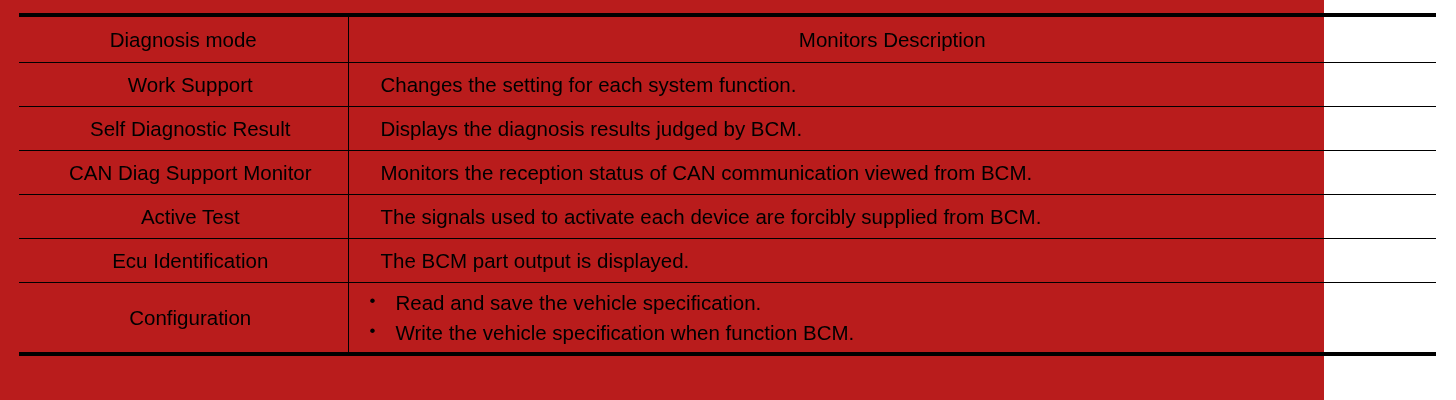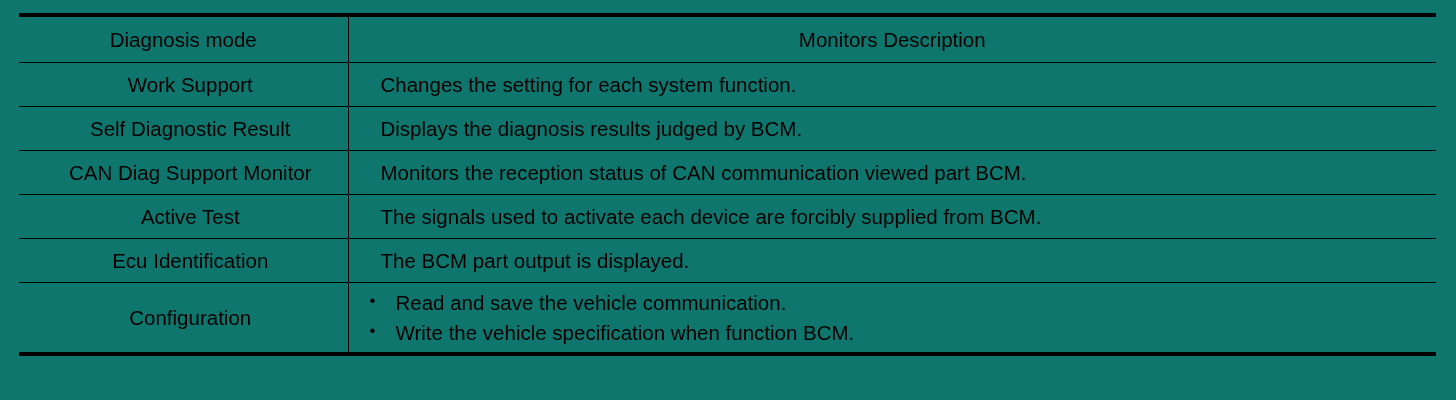--- a/index.html
+++ b/index.html
@@ -10,23 +10,23 @@
   body {
     width: 1456px;
     height: 400px;
     font-family: "Liberation Sans", sans-serif;
     color: #000000;
     overflow: hidden;
   }
 
   .page {
     position: relative;
-    width: 1456px;
+    width: 1324px;
     height: 400px;
-    background: #0f766e;
+    background: #b91c1c;
   }
 
   .diag-table {
     position: absolute;
     left: 19px;
     top: 13px;
     width: 1417px;
     border-collapse: collapse;
     table-layout: fixed;
   }
@@ -163,21 +163,21 @@
         <td class="cell-desc">
           <span class="desc-text">Displays the diagnosis results judged by BCM.</span>
         </td>
       </tr>
 
       <tr class="row-body">
         <td class="cell-mode">
           <span class="mode-text">CAN Diag Support Monitor</span>
         </td>
         <td class="cell-desc">
-          <span class="desc-text">Monitors the reception status of CAN communication viewed part BCM.</span>
+          <span class="desc-text">Monitors the reception status of CAN communication viewed from BCM.</span>
         </td>
       </tr>
 
 
       <tr class="row-body">
         <td class="cell-mode">
           <span class="mode-text">Active Test</span>
         </td>
         <td class="cell-desc">
           <span class="desc-text">The signals used to activate each device are forcibly supplied from BCM.</span>
@@ -192,21 +192,21 @@
           <span class="desc-text">The BCM part output is displayed.</span>
         </td>
       </tr>
 
       <tr class="row-last">
         <td class="cell-mode">
           <span class="mode-text">Configuration</span>
         </td>
         <td class="cell-desc">
           <ul class="bullet-list">
-            <li><span class="bullet-dot">•</span><span>Read and save the vehicle communication.</span></li>
+            <li><span class="bullet-dot">•</span><span>Read and save the vehicle specification.</span></li>
             <li><span class="bullet-dot">•</span><span>Write the vehicle specification when function BCM.</span></li>
           </ul>
         </td>
       </tr>
 
     </tbody>
   </table>
 
 </div>
 

